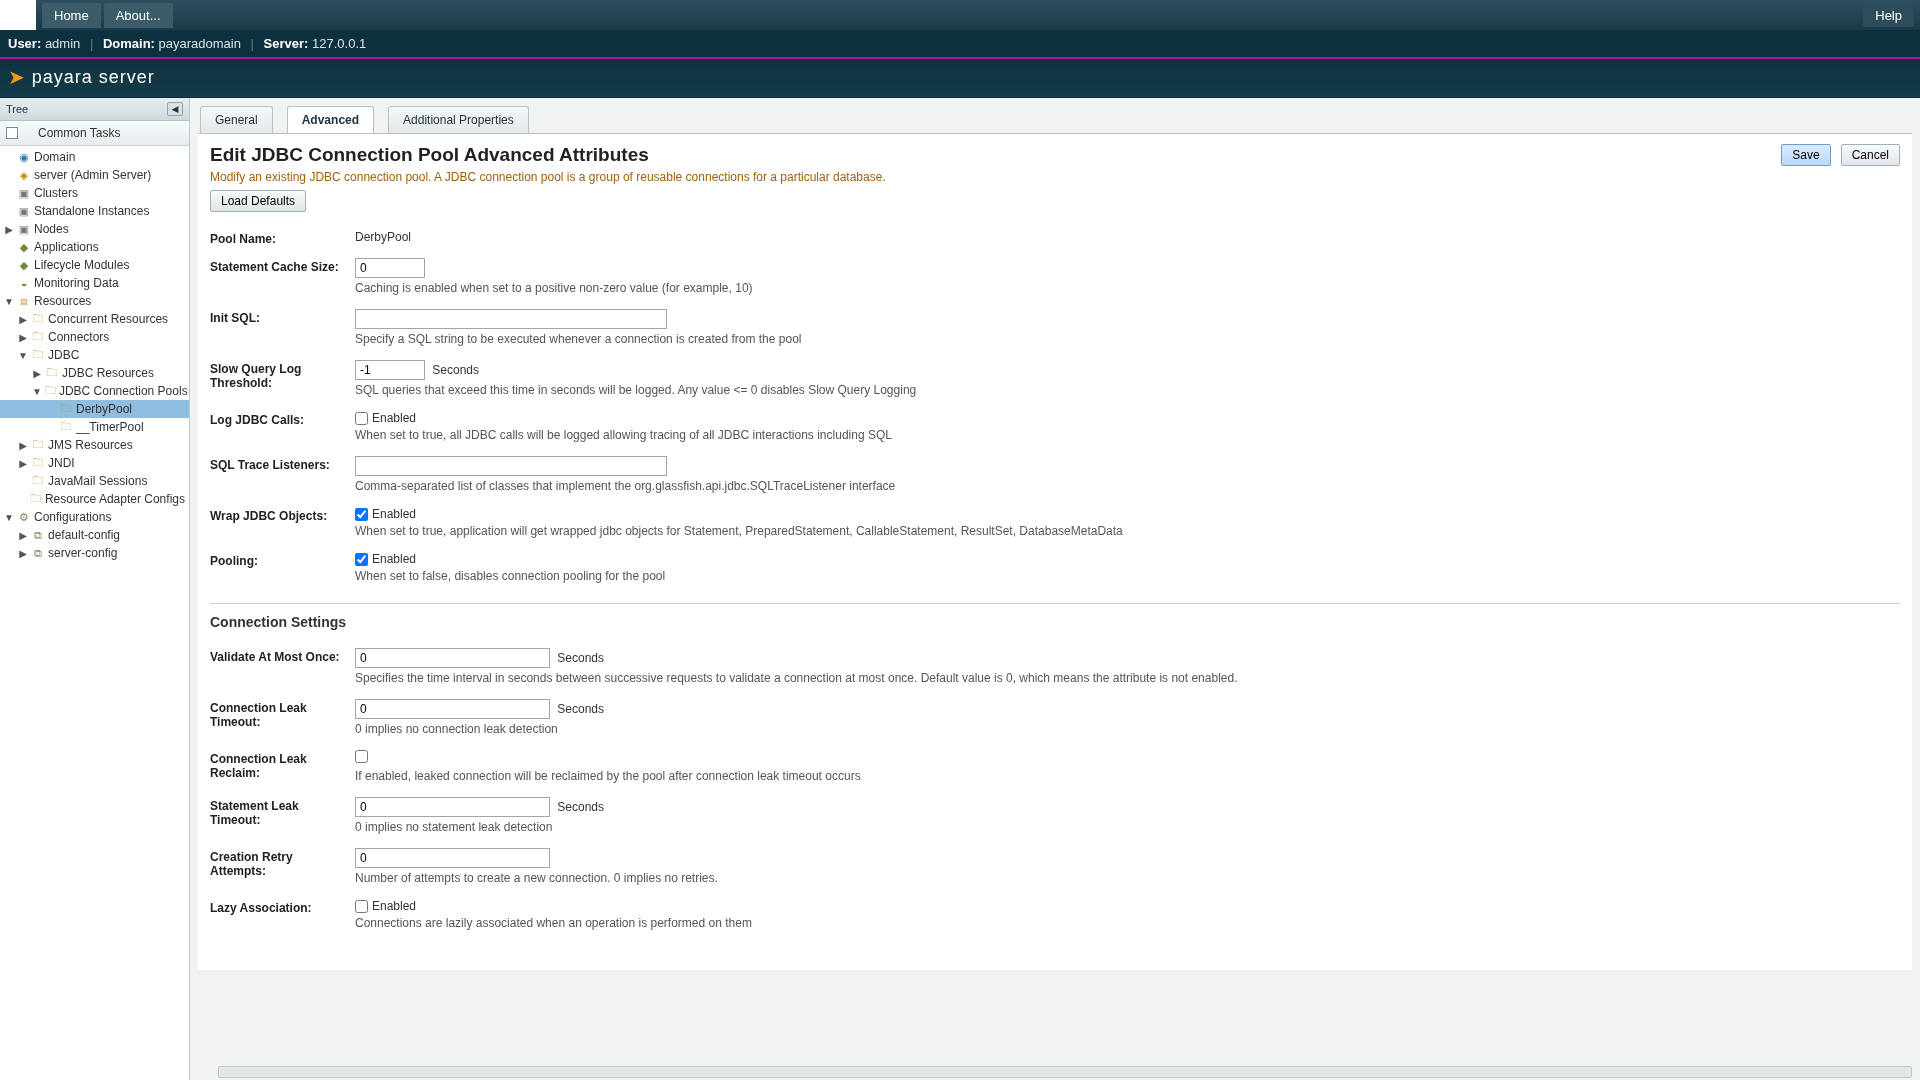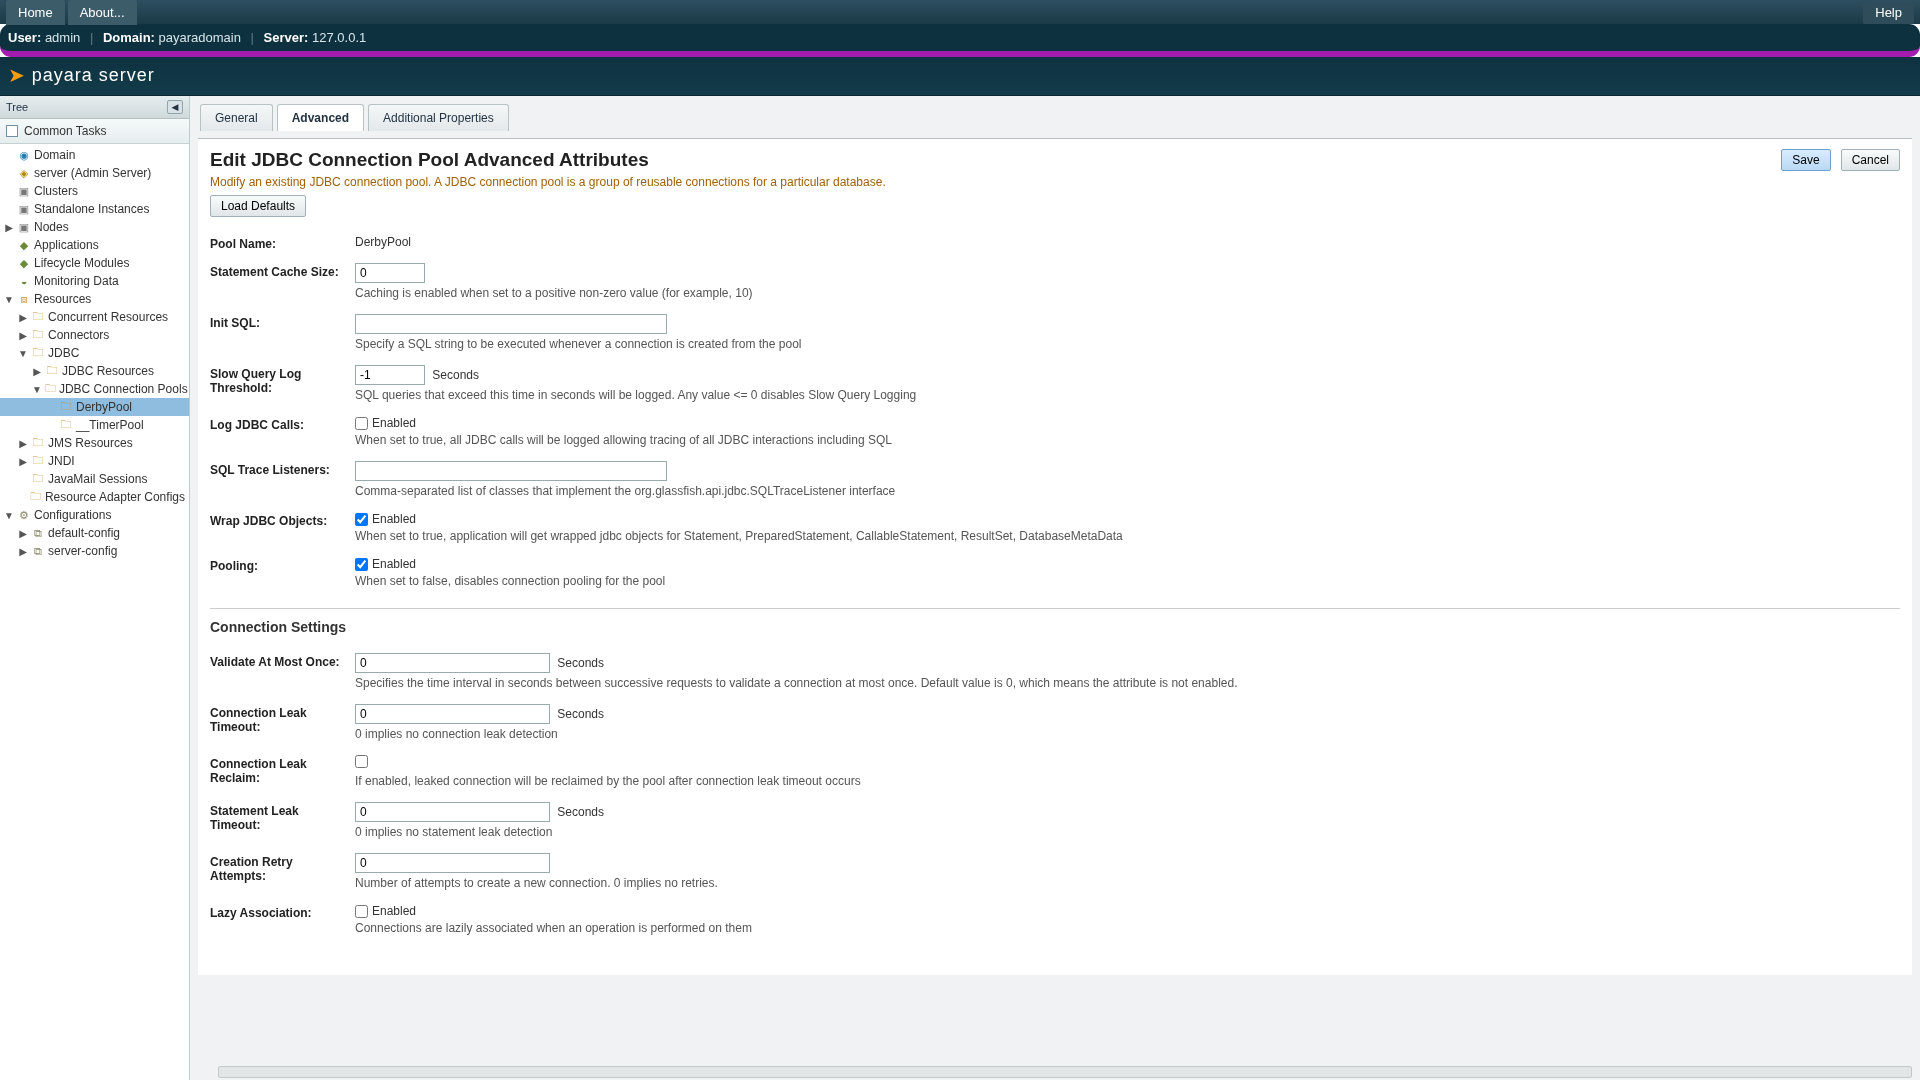--- a/index.html
+++ b/index.html
@@ -1,36 +1,36 @@
 <!DOCTYPE html>
 <html><head>
 <meta charset="utf-8">
 <style>
 * { margin: 0; padding: 0; box-sizing: border-box; }
 body { font-family: Arial, sans-serif; font-size: 12px; color: #333; background: #fff; }
 
-.topnav { background: linear-gradient(#2d4f5f,#1c3a47); height: 24px; display: flex; align-items: center; padding: 0 6px; }
+.topnav { background: linear-gradient(#2d4f5f,#1c3a47); height: 30px; display: flex; align-items: center; padding: 0 6px; margin-left: 36px; }
 .topnav .tab-link { background: #3c5c6a; color: #fff; padding: 5px 12px; margin-right: 3px; border-radius: 2px 2px 0 0; cursor: pointer; font-size: 13px; }
 .topnav .spacer { flex: 1; }
 .topnav .help-btn { background: #2e4c59; color: #fff; padding: 4px 12px; border-radius: 2px; cursor: pointer; font-size: 13px; }
 
-.infobar { background: #0e3140; color: #d7e4ea; padding: 6px 8px; font-size: 13px; border-bottom: 6px solid #a21caf; border-radius: 11px; }
+.infobar { background: #0e3140; color: #d7e4ea; padding: 6px 8px; font-size: 13px; border-bottom: 2px solid #a21caf; }
 .infobar b { color: #fff; }
 .infobar .sep { margin: 0 6px; color: #5f7b86; }
 
 .logobar { background: linear-gradient(#0e3140,#143c4a); padding: 6px 8px 8px 8px; border-bottom: 1px solid #0a2733; }
 .logo { display: flex; align-items: center; gap: 6px; color: #fff; font-size: 18px; letter-spacing: 1px; }
 .logo-fish { color: #f39c12; font-size: 20px; }
 
 .workspace { display: flex; height: calc(100vh - 85px); }
 
 .tree-panel { width: 190px; min-width: 190px; border-right: 1px solid #bcc; display: flex; flex-direction: column; background: #fff; }
 .tree-head { background: linear-gradient(#e6edef,#cfd9db); border-bottom: 1px solid #b4c0c2; padding: 4px 6px; font-size: 11px; color: #234; display: flex; justify-content: space-between; align-items: center; }
 .collapse-btn { background: #d8e1e3; border: 1px solid #90a4aa; width: 16px; height: 14px; border-radius: 2px; display: flex; align-items: center; justify-content: center; font-size: 9px; cursor: pointer; }
-.common-tasks { background: linear-gradient(#f5f9fa,#e6edef); padding: 5px 6px; font-size: 12px; border-bottom: 1px solid #c7d1d3; display: flex; align-items: center; gap: 6px; }
+.common-tasks { background: linear-gradient(#f5f9fa,#e6edef); padding: 5px 6px; font-size: 12px; border-bottom: 1px solid #c7d1d3; display: flex; align-items: center; gap: 20px; }
 .ct-icon { width: 12px; height: 12px; border: 1px solid #7690a0; background: #fff; }
 
 .tree { flex: 1; overflow-y: auto; overflow-x: hidden; font-size: 12px; padding: 2px 0; }
 .tree ul { list-style: none; }
 .tree li { white-space: nowrap; }
 .tree-row { display: flex; align-items: center; padding: 2px 4px; cursor: pointer; }
 .tree-row.selected { background: #8fbde0; }
 .tw { width: 10px; display: inline-block; text-align: center; font-size: 10px; color: #555; }
 .tw.empty { color: transparent; }
 .node-icon { width: 14px; height: 14px; display: inline-flex; align-items: center; justify-content: center; margin: 0 3px; font-size: 11px; }
@@ -43,21 +43,21 @@
 .ic-cfg { color: #886; }
 .ic-mod { color: #6c8a3a; }
 
 .ind0 { padding-left: 4px; }
 .ind1 { padding-left: 18px; }
 .ind2 { padding-left: 32px; }
 .ind3 { padding-left: 46px; }
 
 .content { flex: 1; overflow: auto; background: #f0f2f3; padding: 0; }
 
-.tabs-row { padding: 8px 10px 7px 10px; display: flex; gap: 4px; }
+.tabs-row { padding: 8px 10px 0 10px; display: flex; gap: 14px; }
 .ctab { background: linear-gradient(#f5f7f8,#e3e8ea); border: 1px solid #b8c2c5; border-bottom: none; padding: 6px 14px; border-radius: 3px 3px 0 0; cursor: pointer; font-size: 12px; color: #234; }
 .ctab.active { background: #fff; font-weight: bold; }
 
 .page-body { background: #fff; margin: 0 8px; border-top: 1px solid #b8c2c5; padding: 10px 12px 30px 12px; }
 
 .page-header-row { display: flex; justify-content: space-between; align-items: flex-start; }
 .page-title { font-size: 19px; font-weight: bold; color: #222; margin-bottom: 4px; }
 .page-desc { color: #a16207; font-size: 12px; margin-bottom: 6px; }
 .header-buttons { display: flex; gap: 10px; }
 .btn { background: linear-gradient(#f9fbfc,#e0e6e8); border: 1px solid #9fb0b6; padding: 3px 10px; border-radius: 2px; cursor: pointer; font-size: 12px; }

